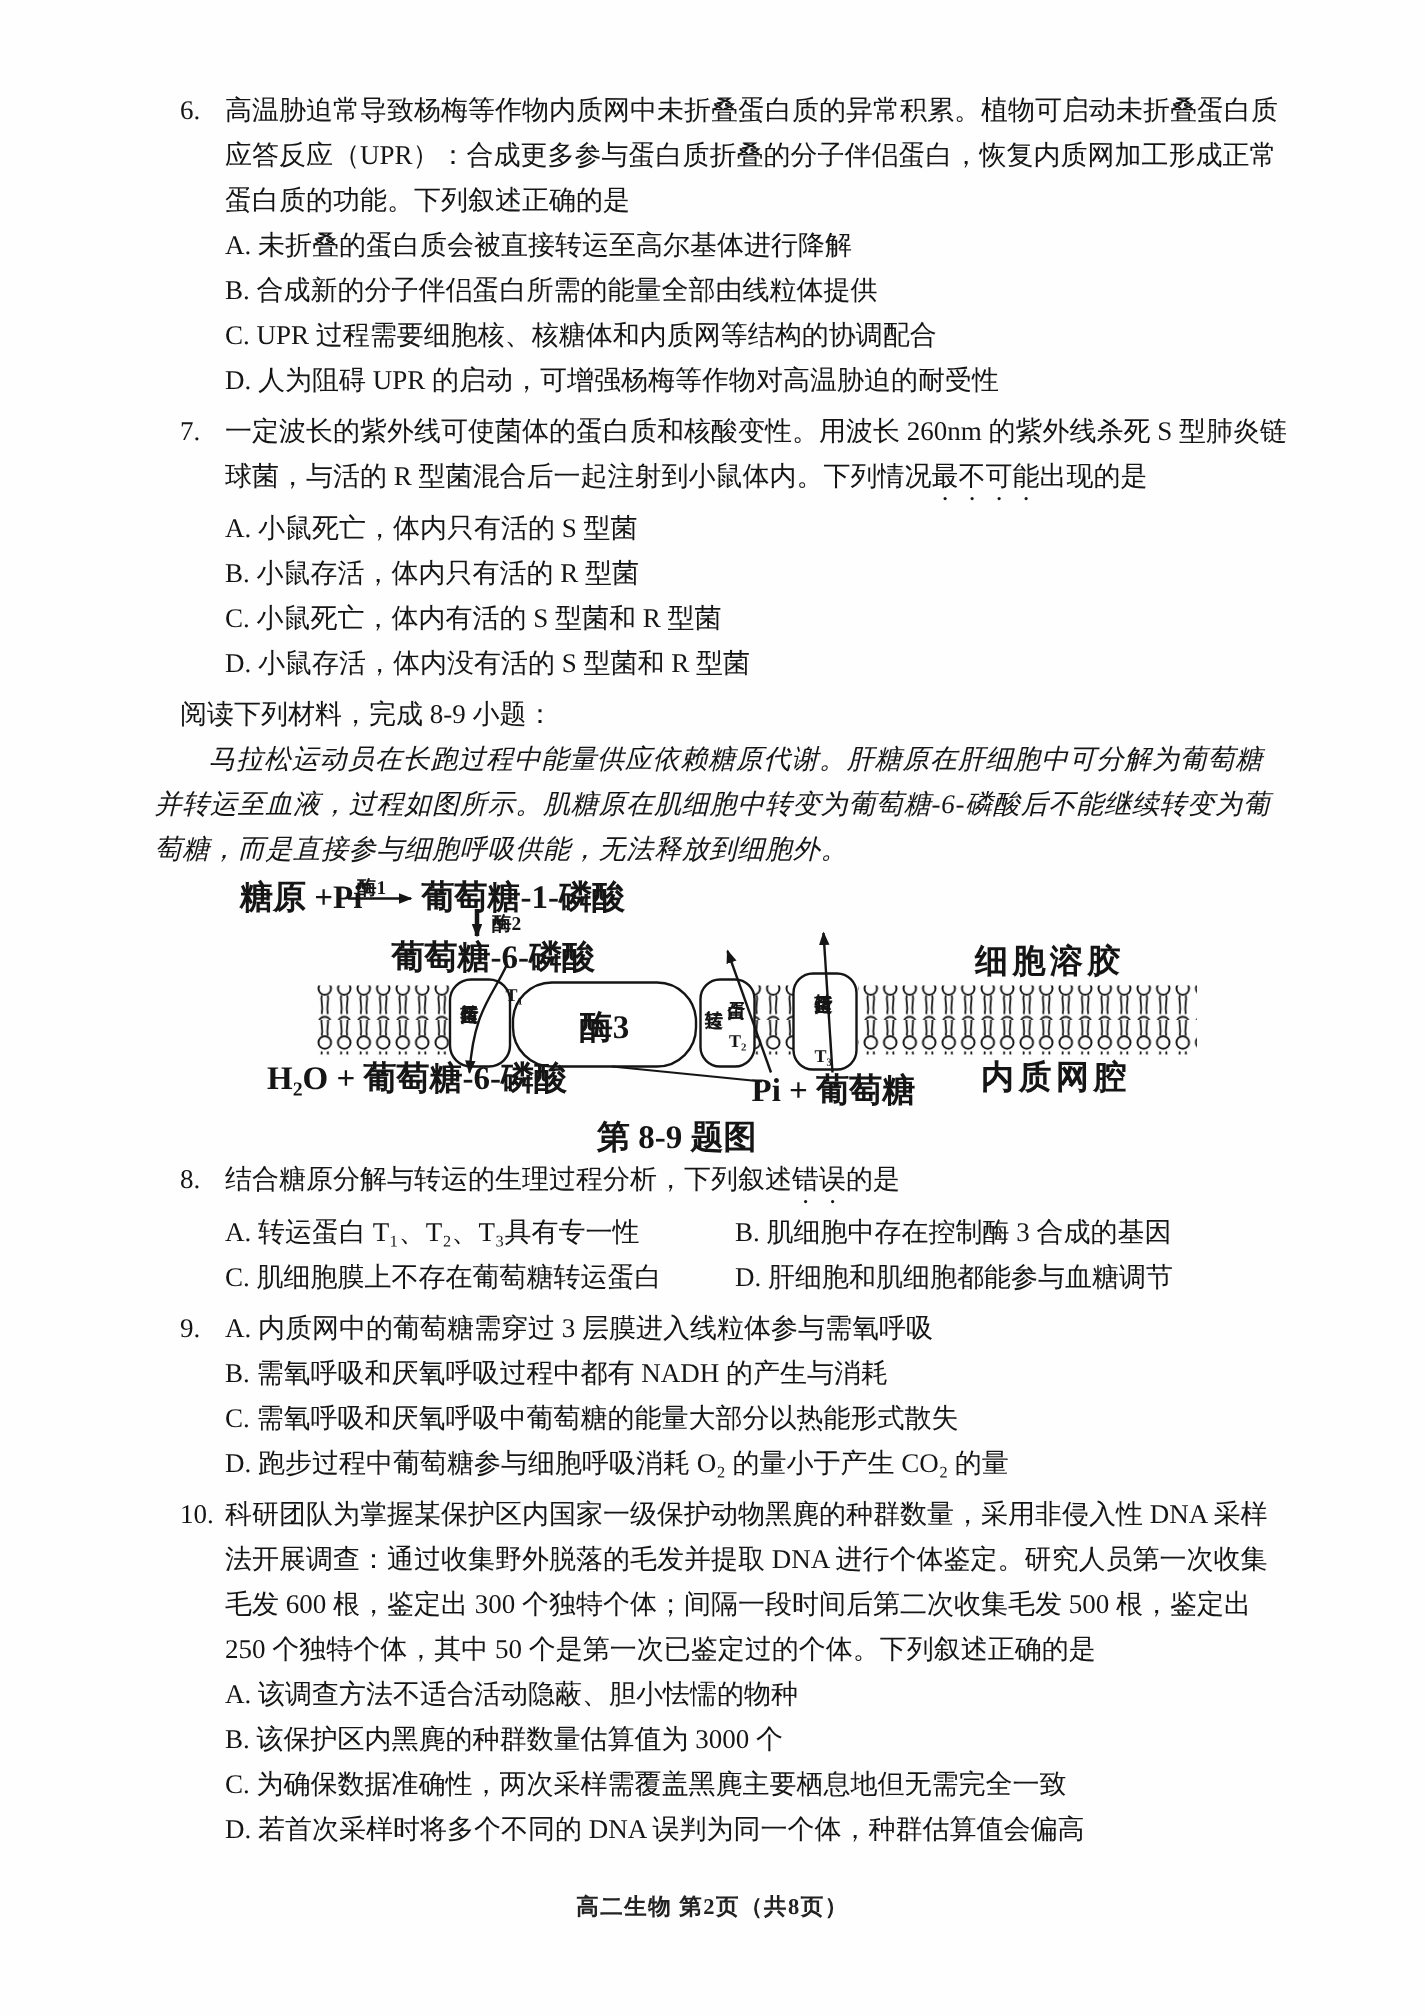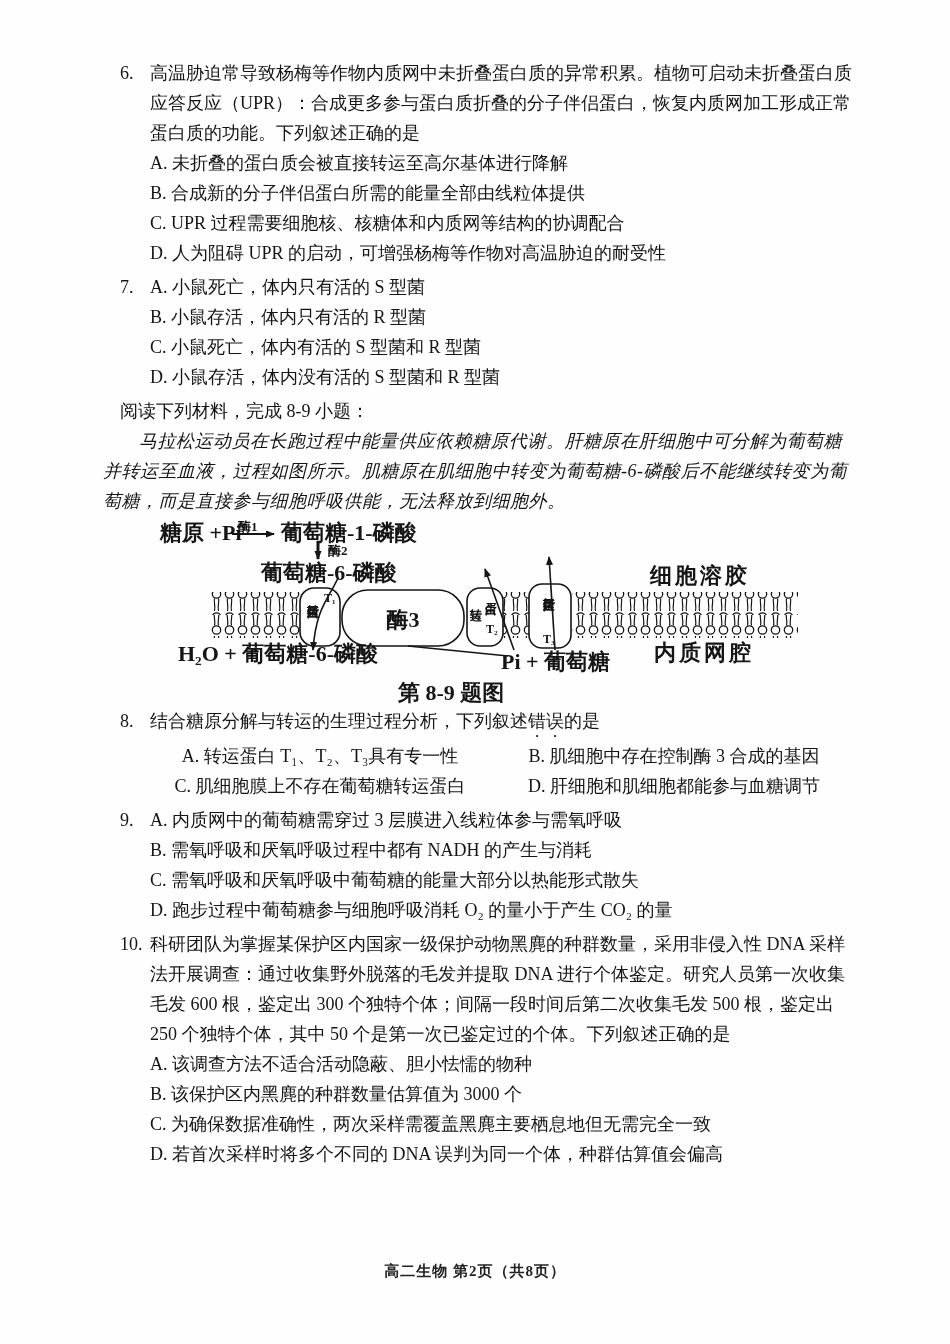--- a/index.html
+++ b/index.html
@@ -6,21 +6,21 @@
   .page{
     position:relative;width:950px;height:1344px;background:#fefefe;
     font-family:"Liberation Serif","DejaVu Serif",serif;color:#151515;
     overflow:hidden;
   }
   .content{position:absolute;left:120px;top:58px;width:738px;font-size:18px;line-height:30px;}
   .q{display:flex;margin-bottom:4px;}
   .qnum{width:30px;flex:none;}
   .qbody{flex:1;}
   .opt{white-space:normal;}
-  .optgrid{display:grid;grid-template-columns:340px auto;text-align:center;}
+  .optgrid{display:grid;grid-template-columns:340px auto;}
   .emph{
     -webkit-text-emphasis:filled dot;-webkit-text-emphasis-position:under right;
     text-emphasis:filled dot;text-emphasis-position:under right;
   }
   .reading-intro{margin-bottom:0;}
   .passage{
     font-style:italic;text-indent:2em;margin-left:-17px;width:755px;
     margin-bottom:4px;letter-spacing:0.5px;
   }
   
@@ -52,20 +52,21 @@
         <div class="opt">A. 未折叠的蛋白质会被直接转运至高尔基体进行降解</div>
         <div class="opt">B. 合成新的分子伴侣蛋白所需的能量全部由线粒体提供</div>
         <div class="opt">C. UPR 过程需要细胞核、核糖体和内质网等结构的协调配合</div>
         <div class="opt">D. 人为阻碍 UPR 的启动，可增强杨梅等作物对高温胁迫的耐受性</div>
       </div>
     </div>
 
     <div class="q">
       <div class="qnum">7.</div>
       <div class="qbody">
+        <div class="stem"><span>一定波长的紫外线可使菌体的蛋白质和核酸变性。用波长 260nm 的紫外线杀死 S 型肺炎链球菌，与活的 R 型菌混合后一起注射到小鼠体内。下列情况</span><span class="emph">最不可能</span><span>出现的是</span></div>
         <div class="opt">A. 小鼠死亡，体内只有活的 S 型菌</div>
         <div class="opt">B. 小鼠存活，体内只有活的 R 型菌</div>
         <div class="opt">C. 小鼠死亡，体内有活的 S 型菌和 R 型菌</div>
         <div class="opt">D. 小鼠存活，体内没有活的 S 型菌和 R 型菌</div>
       </div>
     </div>
 
     <div class="reading-intro">阅读下列材料，完成 8-9 小题：</div>
     <div class="passage">马拉松运动员在长跑过程中能量供应依赖糖原代谢。肝糖原在肝细胞中可分解为葡萄糖并转运至血液，过程如图所示。肌糖原在肌细胞中转变为葡萄糖-6-磷酸后不能继续转变为葡萄糖，而是直接参与细胞呼吸供能，无法释放到细胞外。</div>
 
@@ -108,21 +109,21 @@
         <line x1="356" y1="130" x2="327" y2="49" stroke="#151515" stroke-width="1.6" marker-end="url(#ah)"></line>
         <line x1="397" y1="130" x2="391" y2="37" stroke="#151515" stroke-width="1.6" marker-end="url(#ah)"></line>
       </svg>
 
       <span class="dlabel" style="left:2px;top:2px">糖原 +Pi</span>
       <span class="dsmall" style="left:80px;top:0">酶1</span>
       <span class="dlabel" style="left:123px;top:2px">葡萄糖-1-磷酸</span>
       <span class="dsmall" style="left:170px;top:24px">酶2</span>
       <span class="dlabel" style="left:103px;top:42px">葡萄糖-6-磷酸</span>
       <span class="vtext" style="left:149px;top:74px">转运蛋白</span>
-      <span class="psub" style="left:166px;top:72px">T₁</span>
+      <span class="psub" style="left:179px;top:72px">T₁</span>
       <span class="dlabel" style="left:184px;top:89px;width:122px;text-align:center">酶3</span>
       <span class="vtext" style="left:312px;top:78px">转运</span>
       <span class="vtext" style="left:327px;top:73px">蛋白</span>
       <span class="psub" style="left:328px;top:103px">T₂</span>
       <span class="vtext" style="left:385px;top:67px">转运蛋白</span>
       <span class="psub" style="left:385px;top:113px">T₃</span>
       <span class="dlabel region" style="left:492px;top:45px">细胞溶胶</span>
       <span class="dlabel region" style="left:496px;top:122px">内质网腔</span>
       <span class="dlabel" style="left:20px;top:123px">H₂O + 葡萄糖-6-磷酸</span>
       <span class="dlabel" style="left:343px;top:131px">Pi + 葡萄糖</span>

